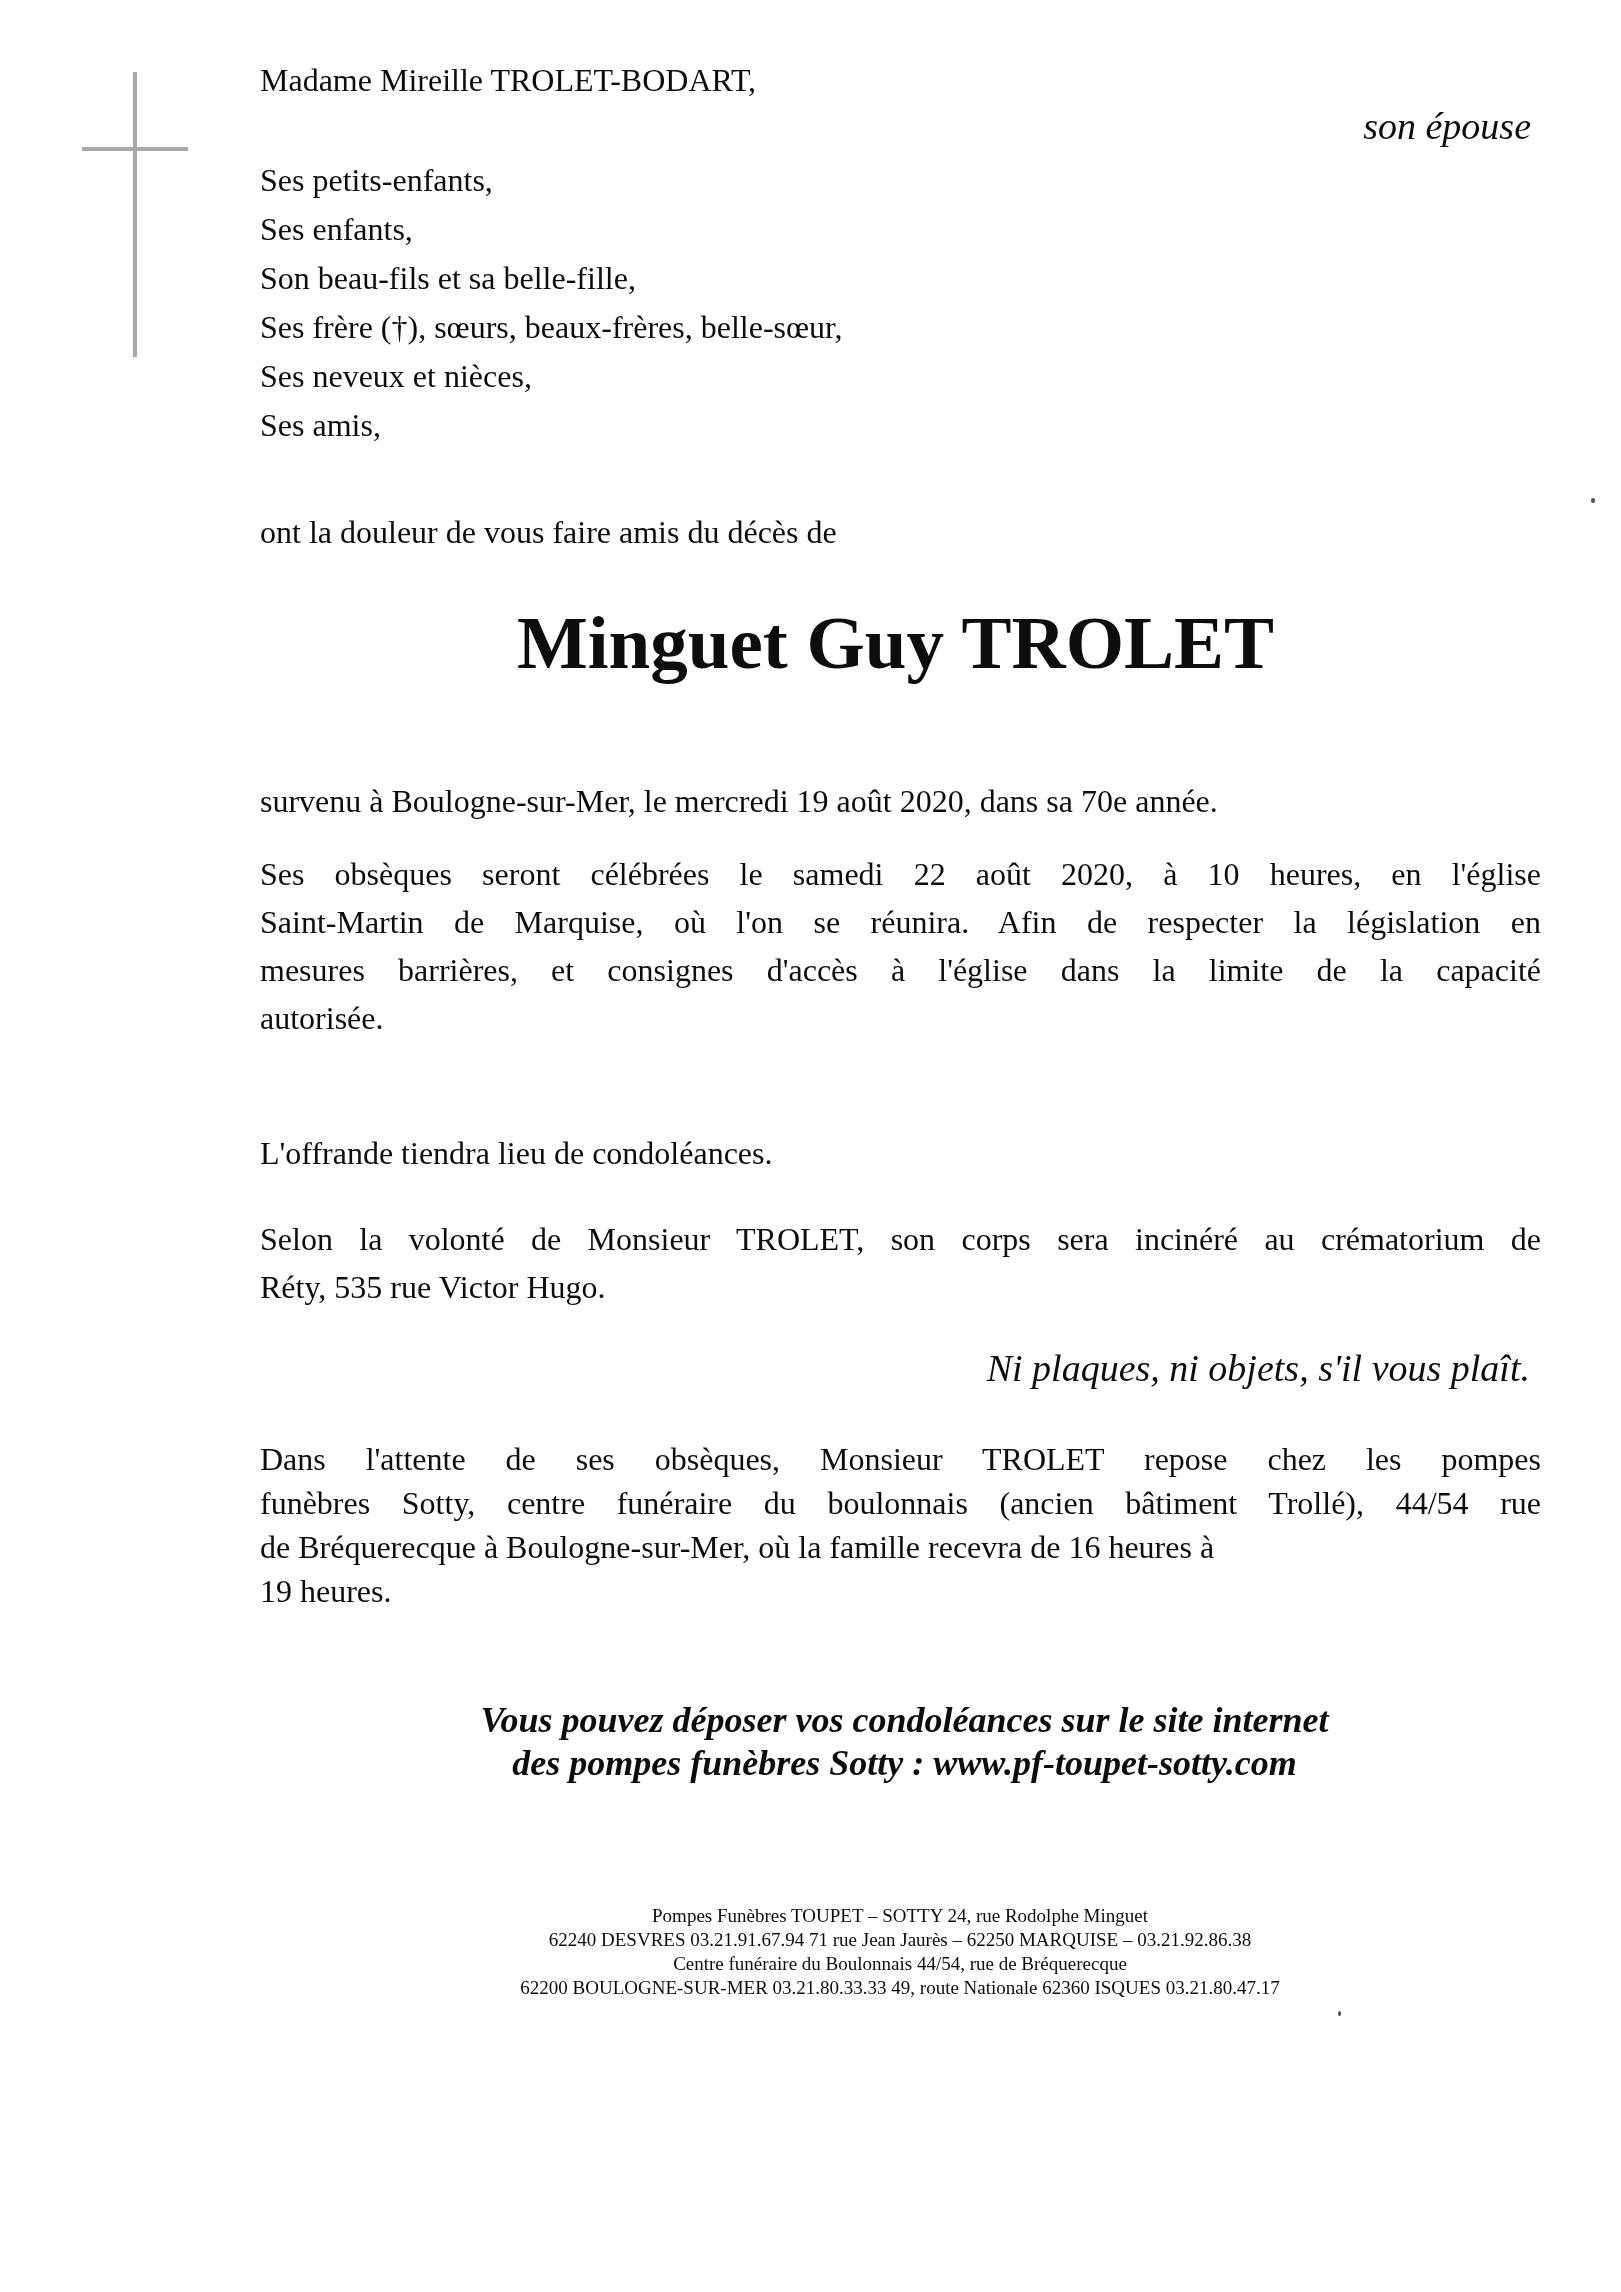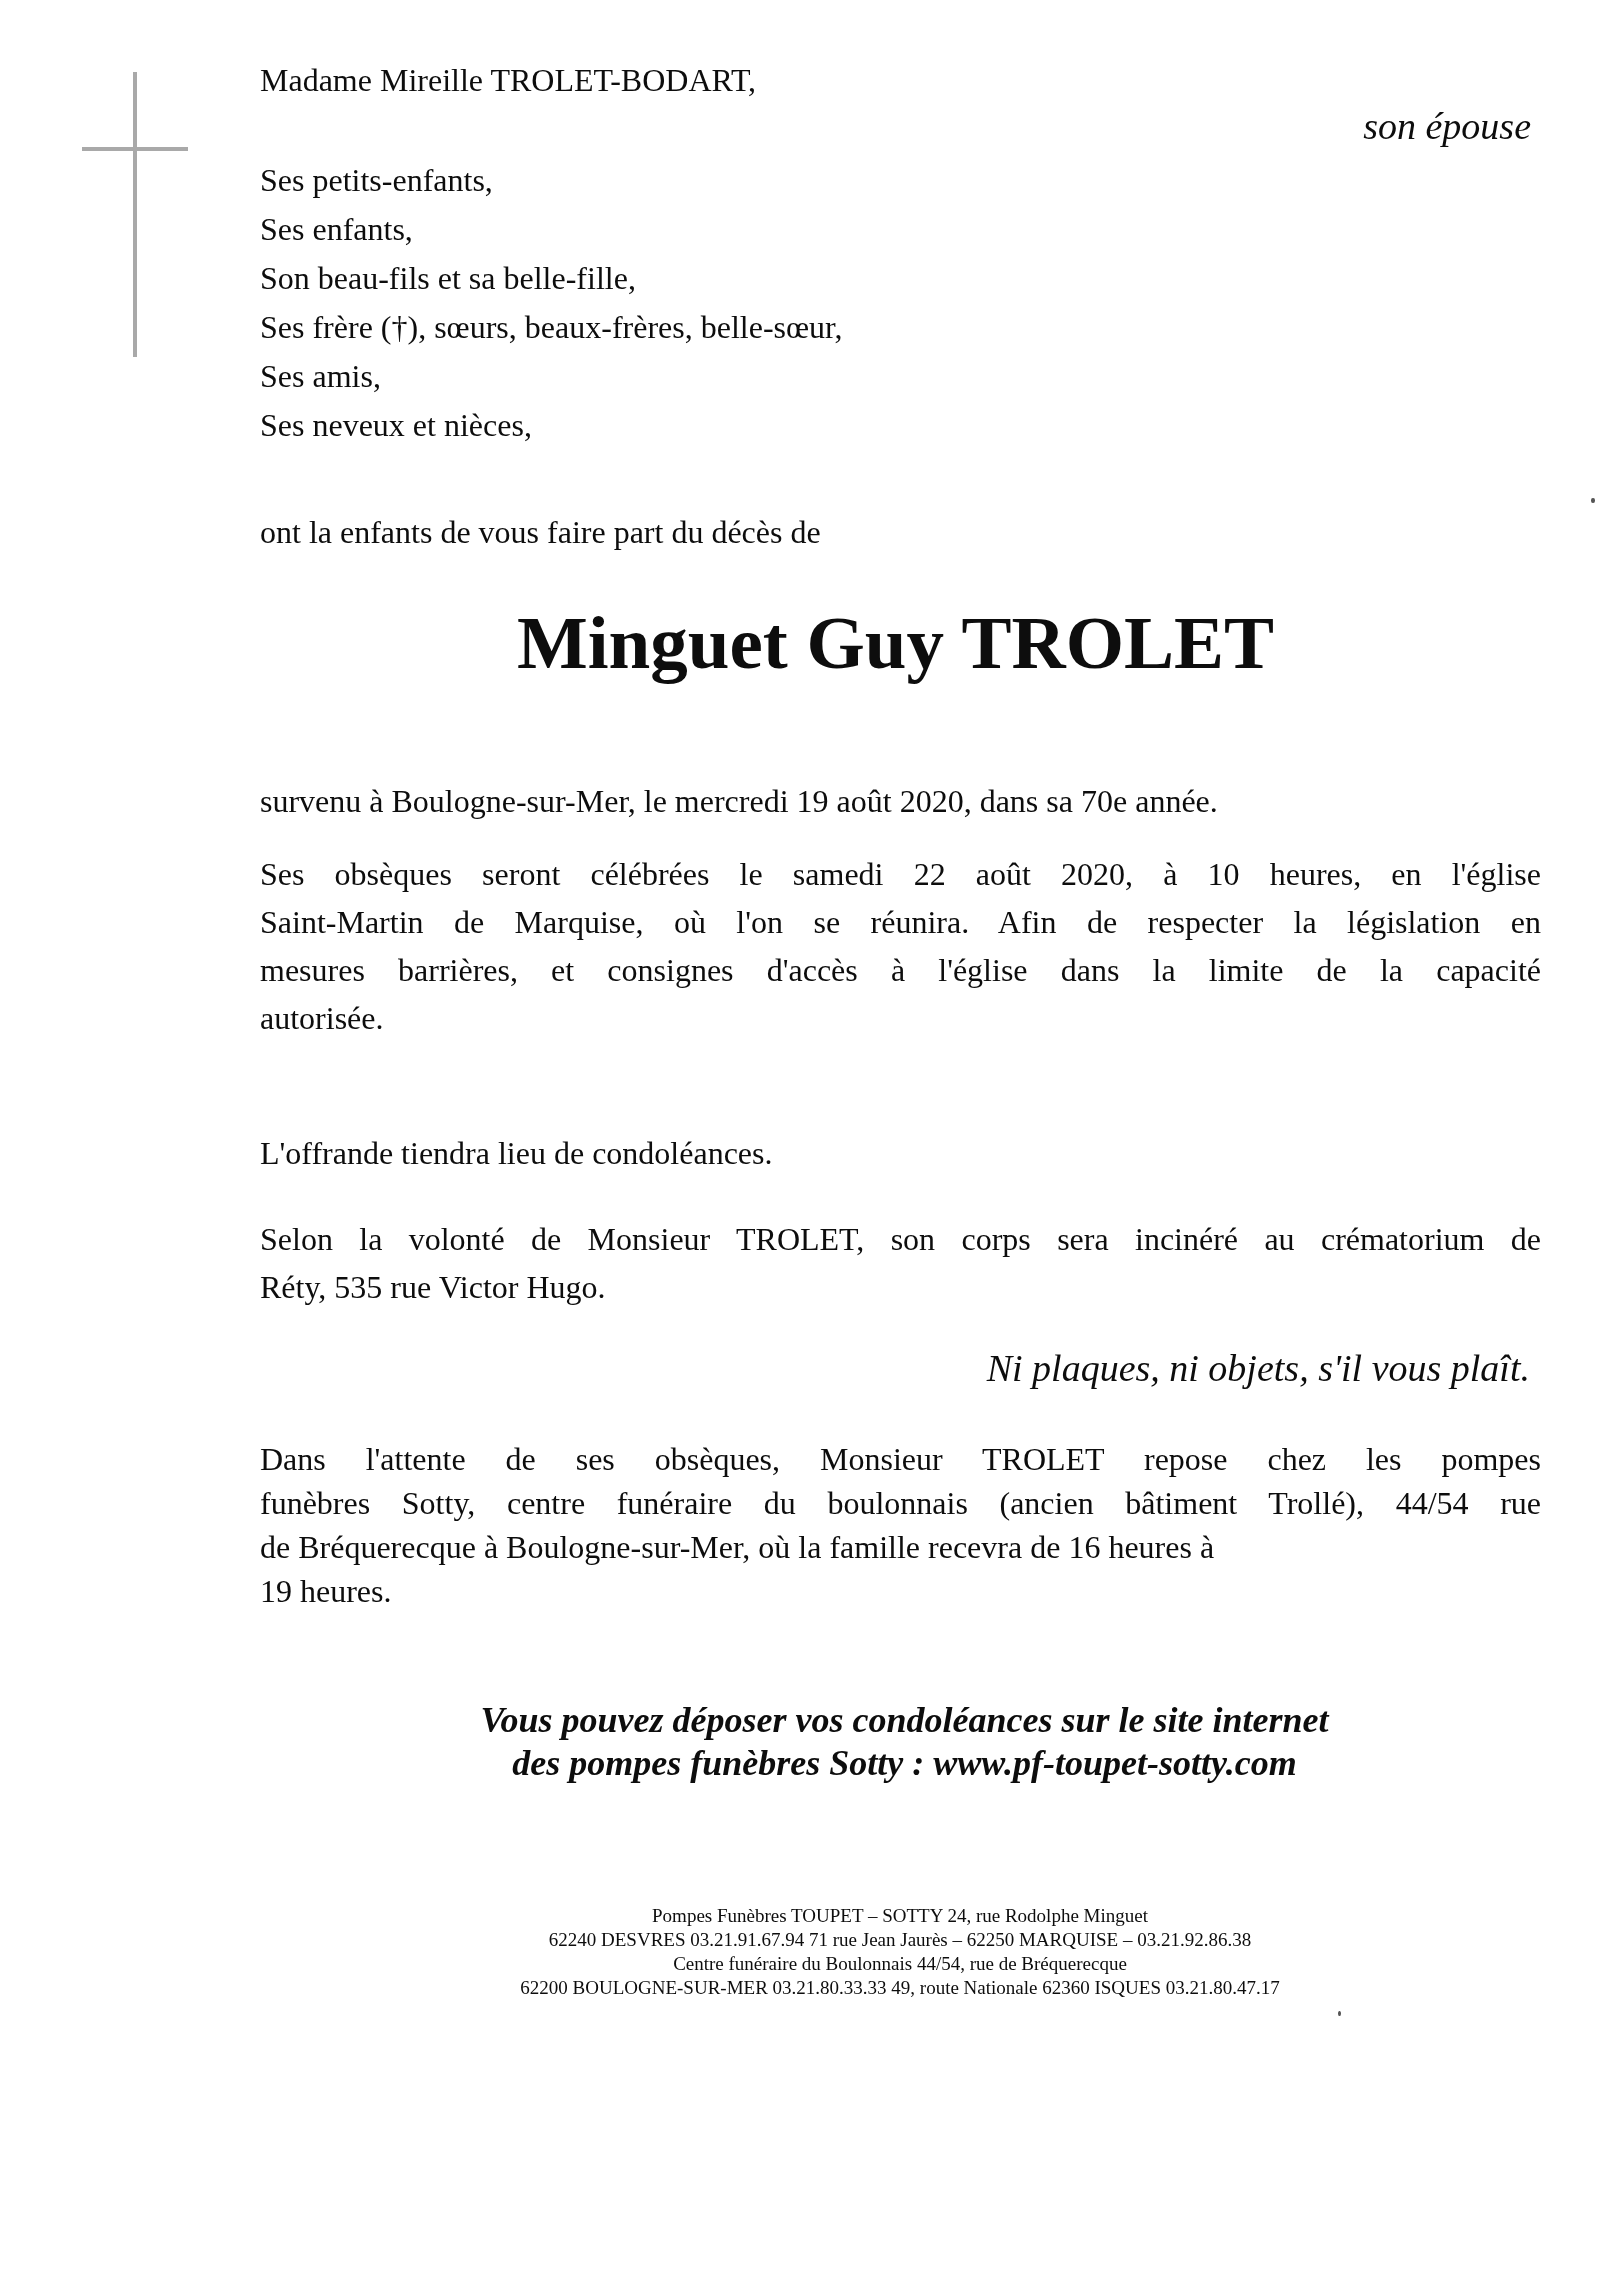--- a/index.html
+++ b/index.html
@@ -37,25 +37,25 @@
   </div>
 
   <div class="abs body-text" style="left:260px; top:56px;">Madame Mireille TROLET-BODART,</div>
   <div class="abs spouse-role">son épouse</div>
 
   <div class="abs body-text" style="left:260px; top:156px; line-height:49px;">
     <span class="line">Ses petits-enfants,</span>
     <span class="line">Ses enfants,</span>
     <span class="line">Son beau-fils et sa belle-fille,</span>
     <span class="line">Ses frère (†), sœurs, beaux-frères, belle-sœur,</span>
+    <span class="line">Ses neveux et nièces,</span>
     <span class="line">Ses amis,</span>
-    <span class="line">Ses neveux et nièces,</span>
   </div>
 
-  <div class="abs body-text" style="left:260px; top:508px;">ont la enfants de vous faire part du décès de</div>
+  <div class="abs body-text" style="left:260px; top:508px;">ont la douleur de vous faire amis du décès de</div>
 
   <div class="abs deceased">
     <span>Minguet Guy TROLET</span>
   </div>
 
   <div class="abs body-text" style="left:260px; top:777px;">survenu à Boulogne-sur-Mer, le mercredi 19 août 2020, dans sa 70e année.</div>
 
   <div class="abs body-text col" style="top:850px;">
     <span class="just">Ses obsèques seront célébrées le samedi 22 août 2020, à 10 heures, en l'église</span>
     <span class="just">Saint-Martin de Marquise, où l'on se réunira. Afin de respecter la législation en</span>

